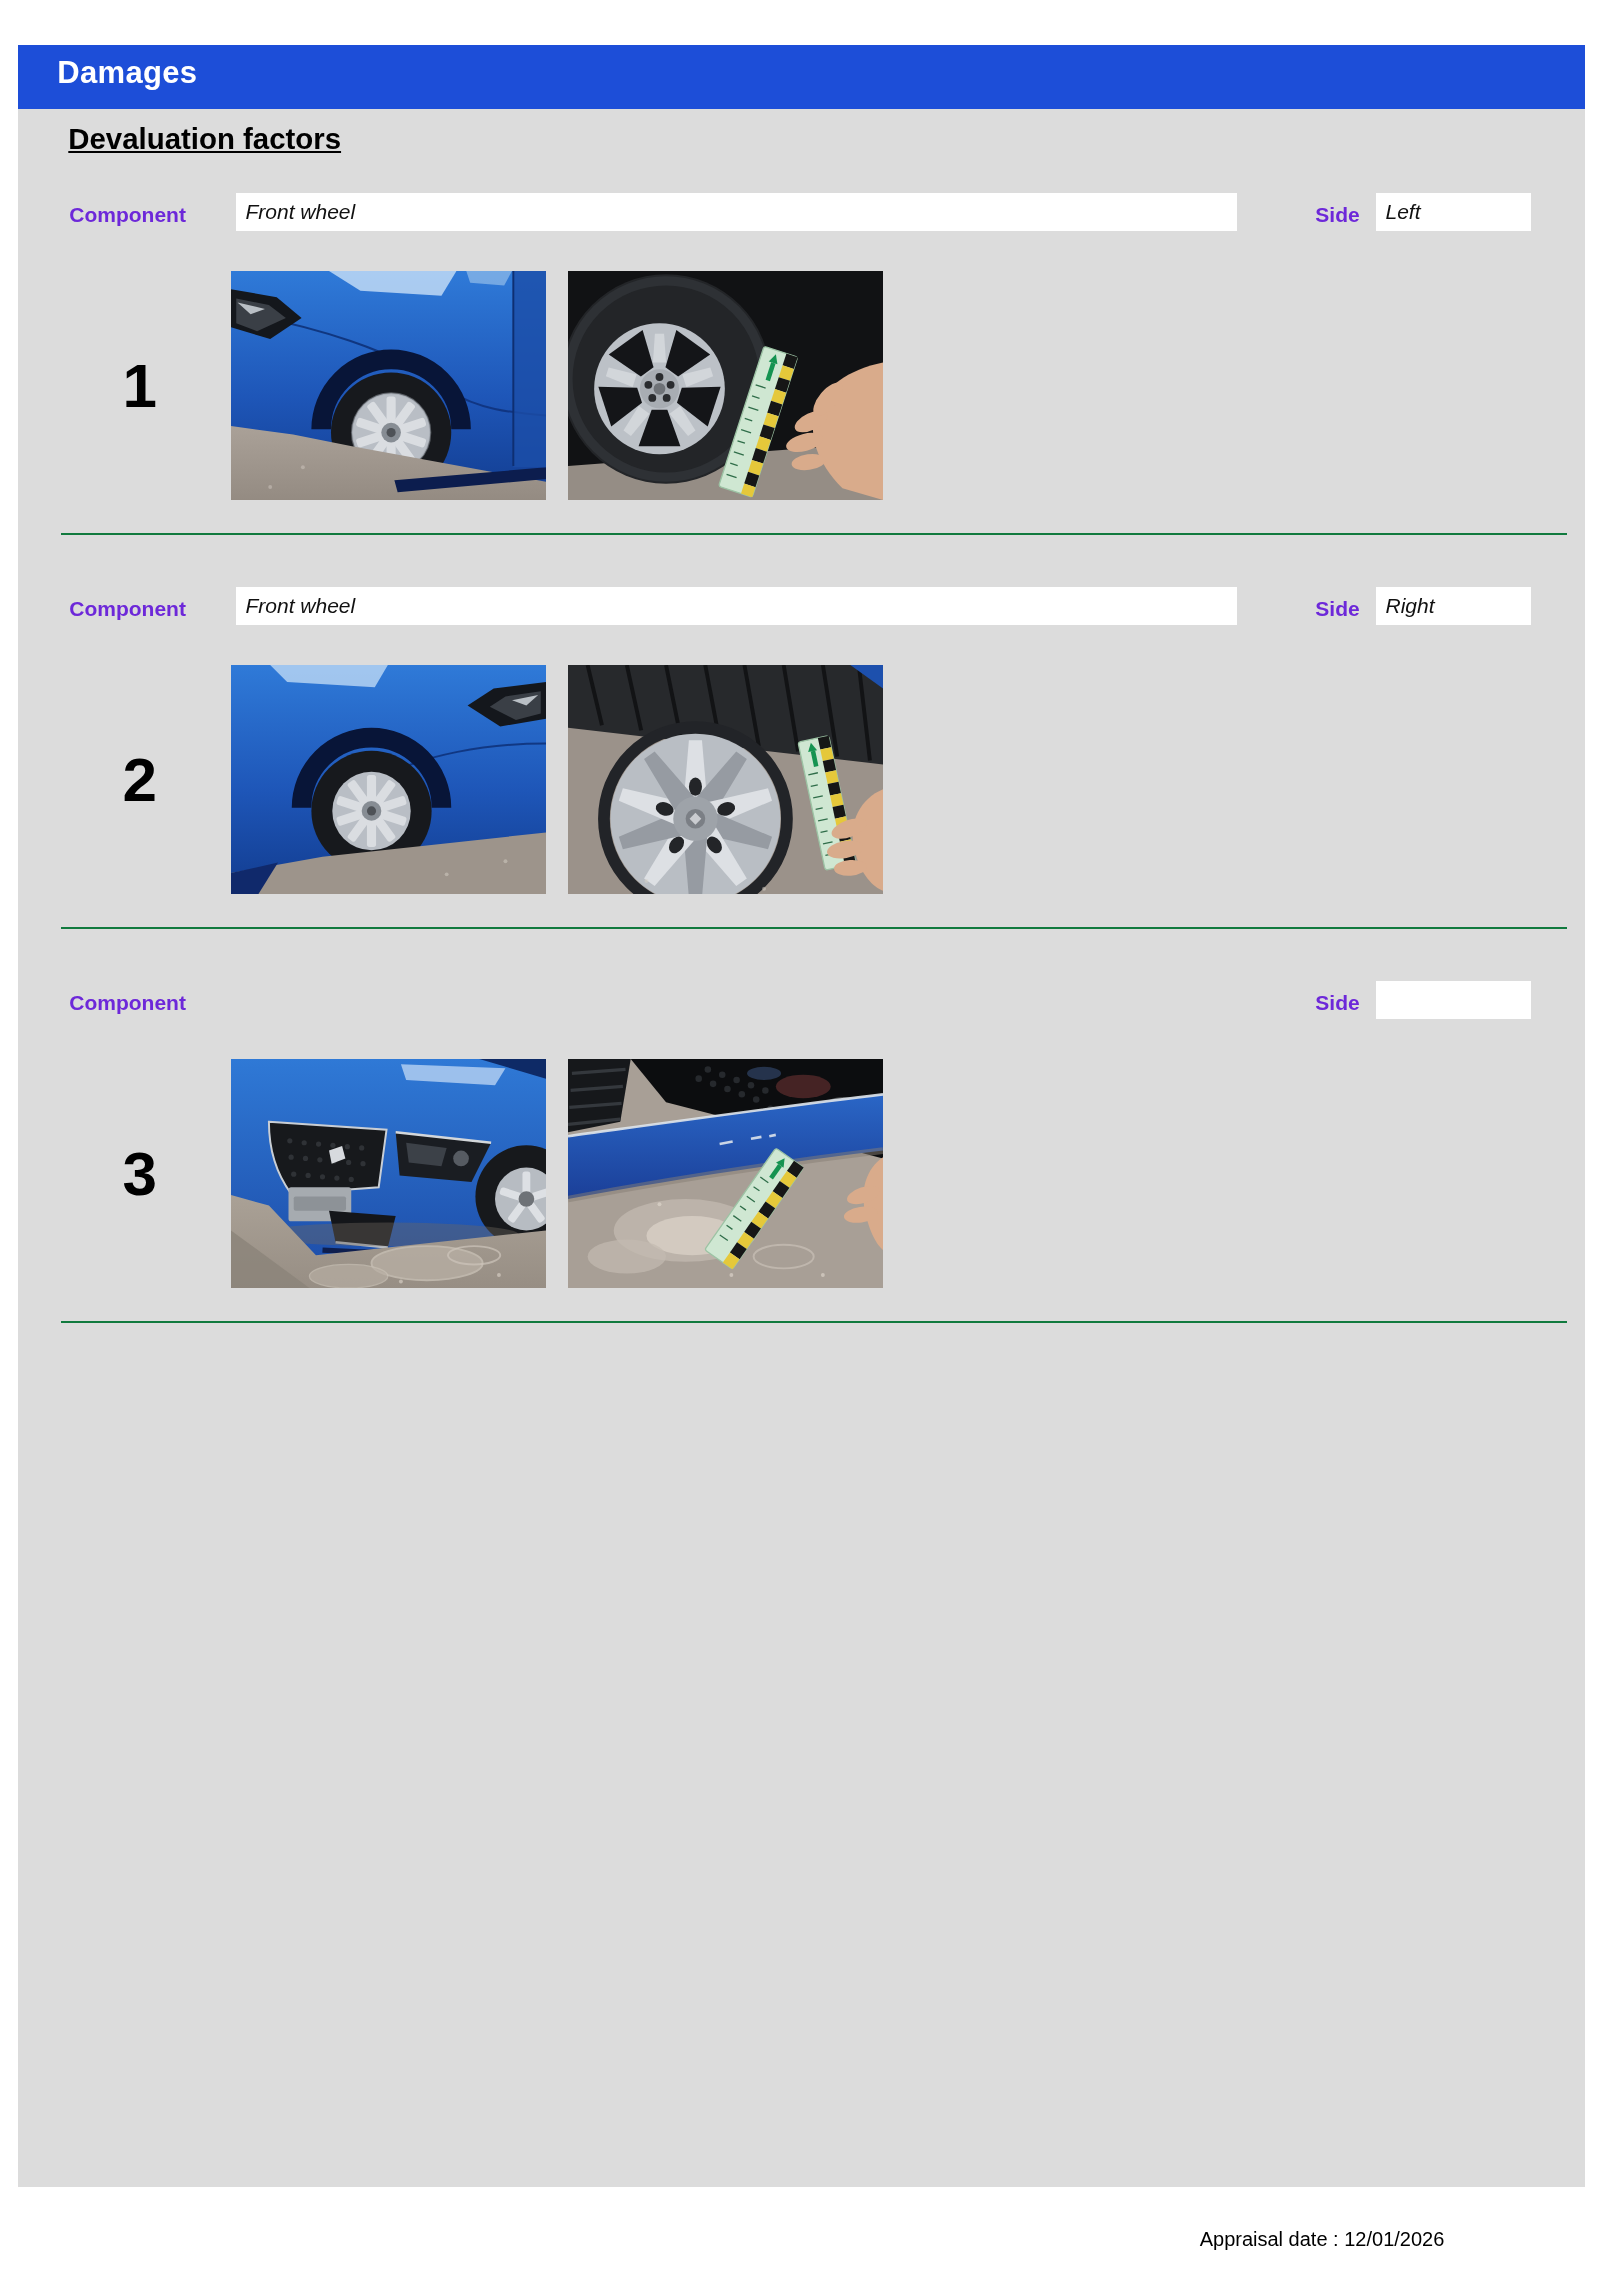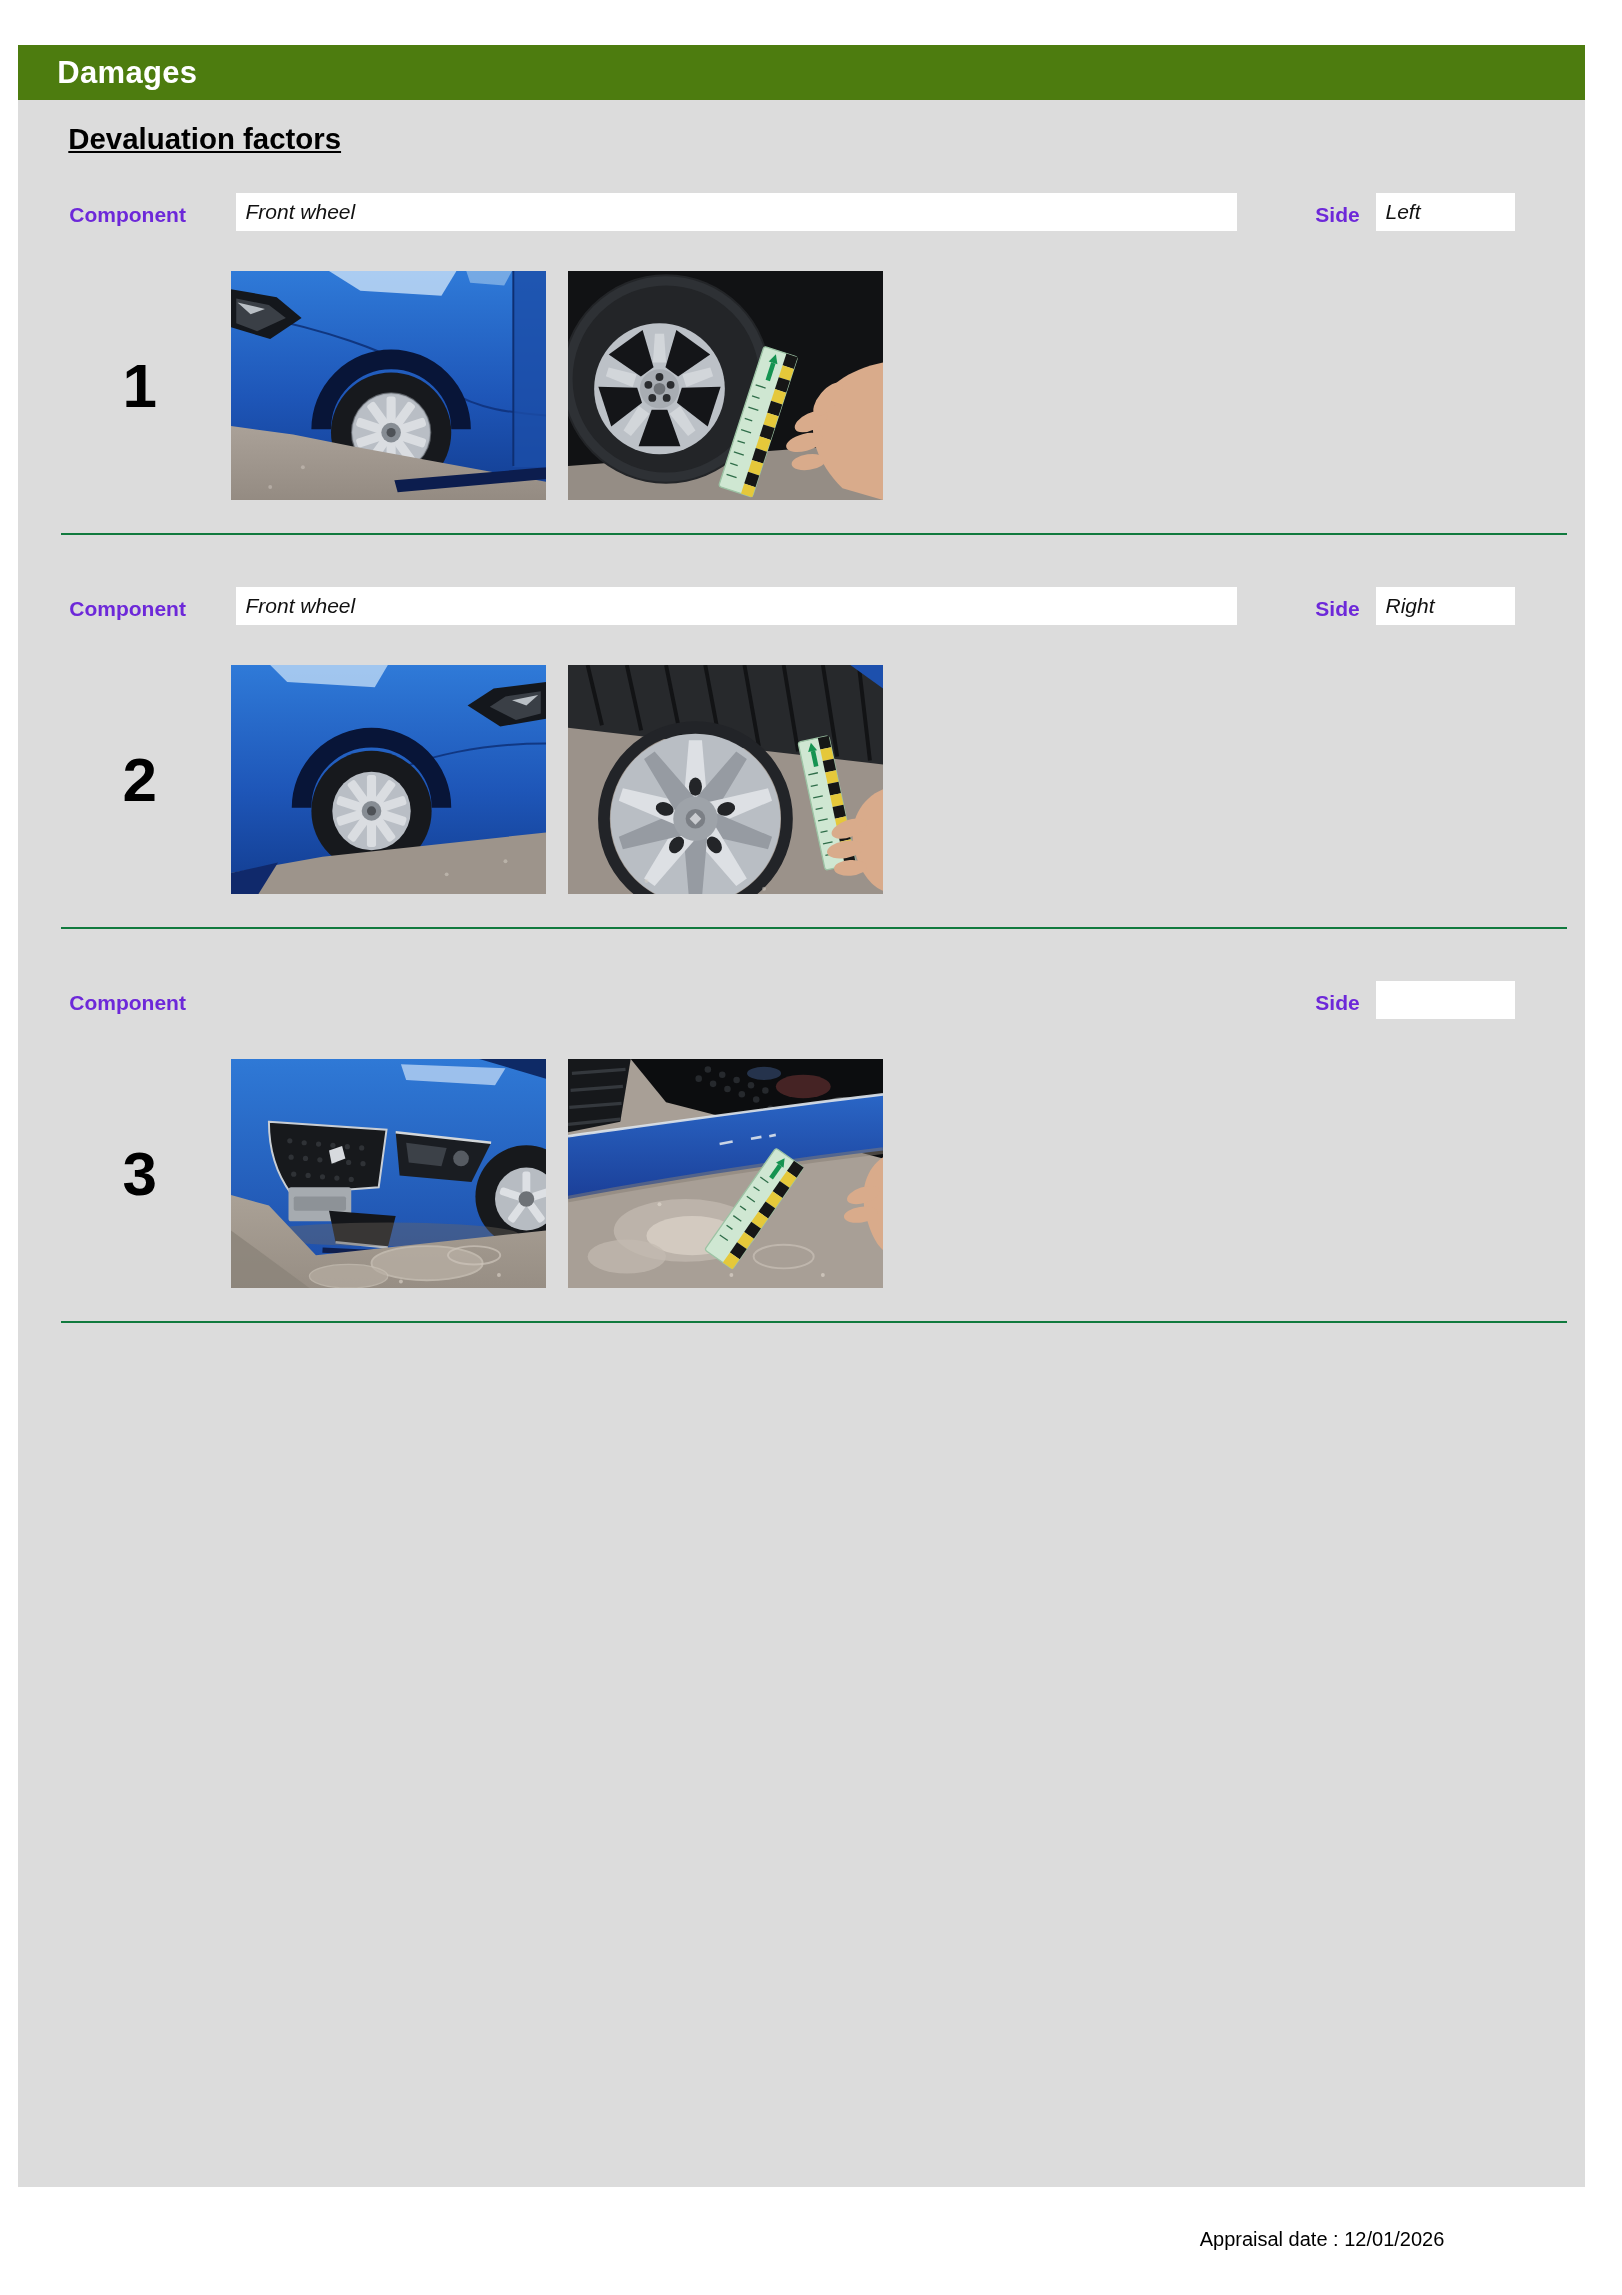--- a/index.html
+++ b/index.html
@@ -5,21 +5,21 @@
   html,body{margin:0;padding:0;}
   body{
     width:1623px;height:2295px;position:relative;background:#ffffff;
     font-family:"Liberation Sans", sans-serif;color:#000;
   }
   #content{
     position:absolute;left:18.3px;top:45px;width:1567px;height:2142px;
     background:#dcdcdc;
   }
   .bar{
-    position:absolute;left:0;top:0;width:1567px;height:55px;background:#4d7c0f;
+    position:absolute;left:0;top:0;width:1567px;height:64px;background:#1d4ed8;
   }
   .bar .bar-title{
     position:absolute;left:39px;top:0;height:55px;line-height:55px;
     color:#ffffff;font-size:31px;font-weight:bold;letter-spacing:0.3px;
   }
   .section-title{
     position:absolute;left:50px;top:77px;font-size:29.4px;font-weight:bold;color:#000;text-decoration:underline;
   }
   .row{position:absolute;left:0;width:1567px;height:366px;}
   .row.r1{top:148px;}
@@ -31,21 +31,21 @@
   }
   .lbl-component{left:51px;width:144px;}
   .lbl-side{left:1297px;width:59px;}
   .field{
     position:absolute;top:0;height:38px;background:#ffffff;
     font-size:21px;line-height:38px;color:#111;
     padding:0;overflow:hidden;white-space:nowrap;font-style:italic;
   }
   .field span{padding-left:9.2px;}
   .fld-component{left:218px;width:1001px;}
-  .fld-side{left:1358px;width:139px;}
+  .fld-side{left:1358px;width:155px;}
   .row-number{
     position:absolute;left:69px;top:162px;width:105px;text-align:center;
     font-size:62px;line-height:62px;font-weight:bold;color:#000;
   }
   .photo{
     position:absolute;top:78px;width:315px;height:229px;overflow:hidden;background:#888;
   }
   .photo svg{display:block;width:315px;height:229px;}
   .photo.p1{left:213px;}
   .photo.p2{left:550px;}

